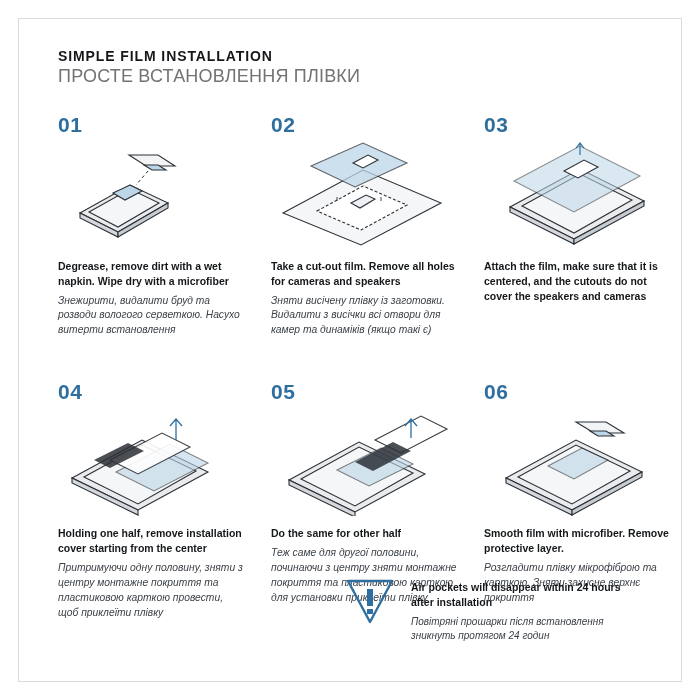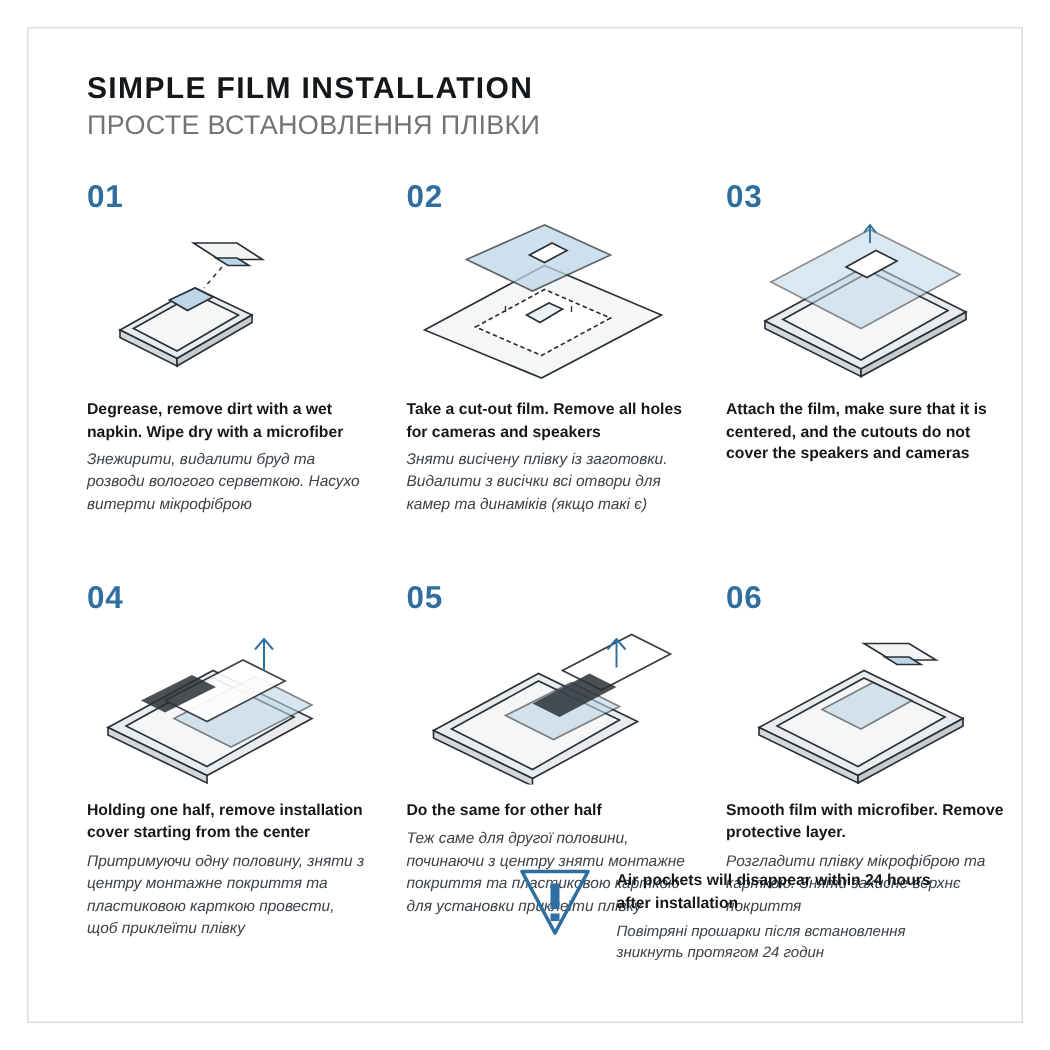--- a/index.html
+++ b/index.html
@@ -33,21 +33,21 @@
   .inner {
     position: absolute;
     left: 58px;
     top: 48px;
     width: 584px;
   }
   .title-block {
     margin-bottom: 26px;
   }
   .title-en {
-    font-size: 20px;
+    font-size: 14px;
     font-weight: bold;
     letter-spacing: 0.9px;
     color: #15181b;
     text-transform: uppercase;
     line-height: 1.15;
   }
   .title-uk {
     font-size: 18px;
     font-weight: normal;
     color: #737373;
@@ -164,21 +164,21 @@
 
               <path d="M71 14 L100 14 L117 25 L88 25 Z" fill="#f2f4f6"></path>
               <path d="M86 24 L100 24 L108 29 L94 29 Z" fill="#bcd6e8"></path>
             </g>
             <g stroke="#2b3036" stroke-width="1" fill="none" stroke-dasharray="3 3">
               <path d="M90 30 L78 44"></path>
             </g>
           </svg>
         </div>
         <div class="desc-en">Degrease, remove dirt with a wet napkin. Wipe dry with a microfiber</div>
-        <div class="desc-uk">Знежирити, видалити бруд та розводи вологого серветкою. Насухо витерти мікрофіброю</div>
+        <div class="desc-uk">Знежирити, видалити бруд та розводи вологого серветкою. Насухо витерти встановлення</div>
       </div>
 
       <div class="step">
         <div class="step-num">02</div>
         <div class="art">
           <svg width="186" height="108" viewBox="0 0 186 108">
             <g fill="none" stroke="#2b3036" stroke-width="1.1">
 
               <path d="M12 72 L92 29 L170 62 L90 104 Z" fill="#f4f6f7"></path>
 

